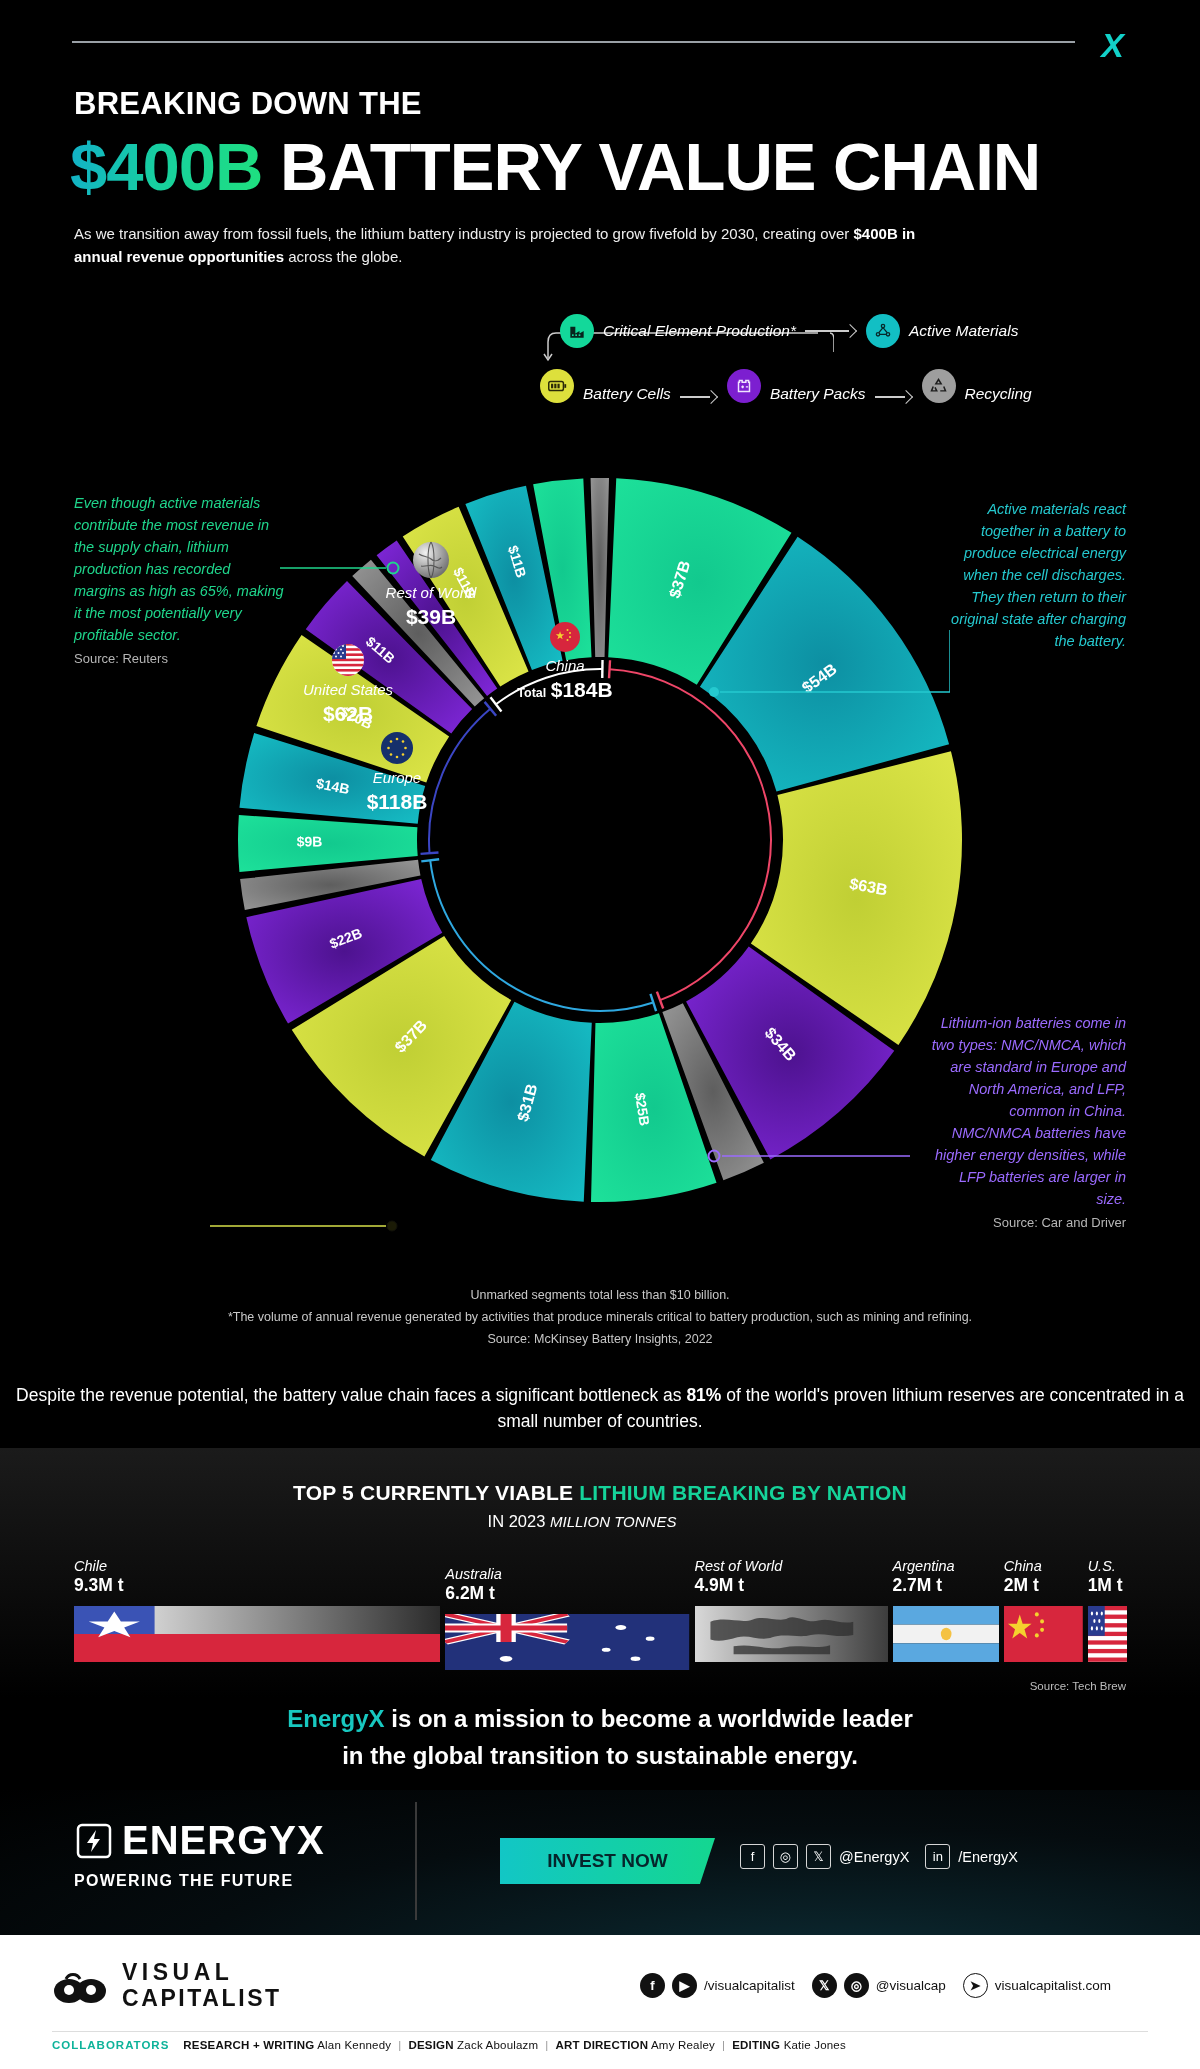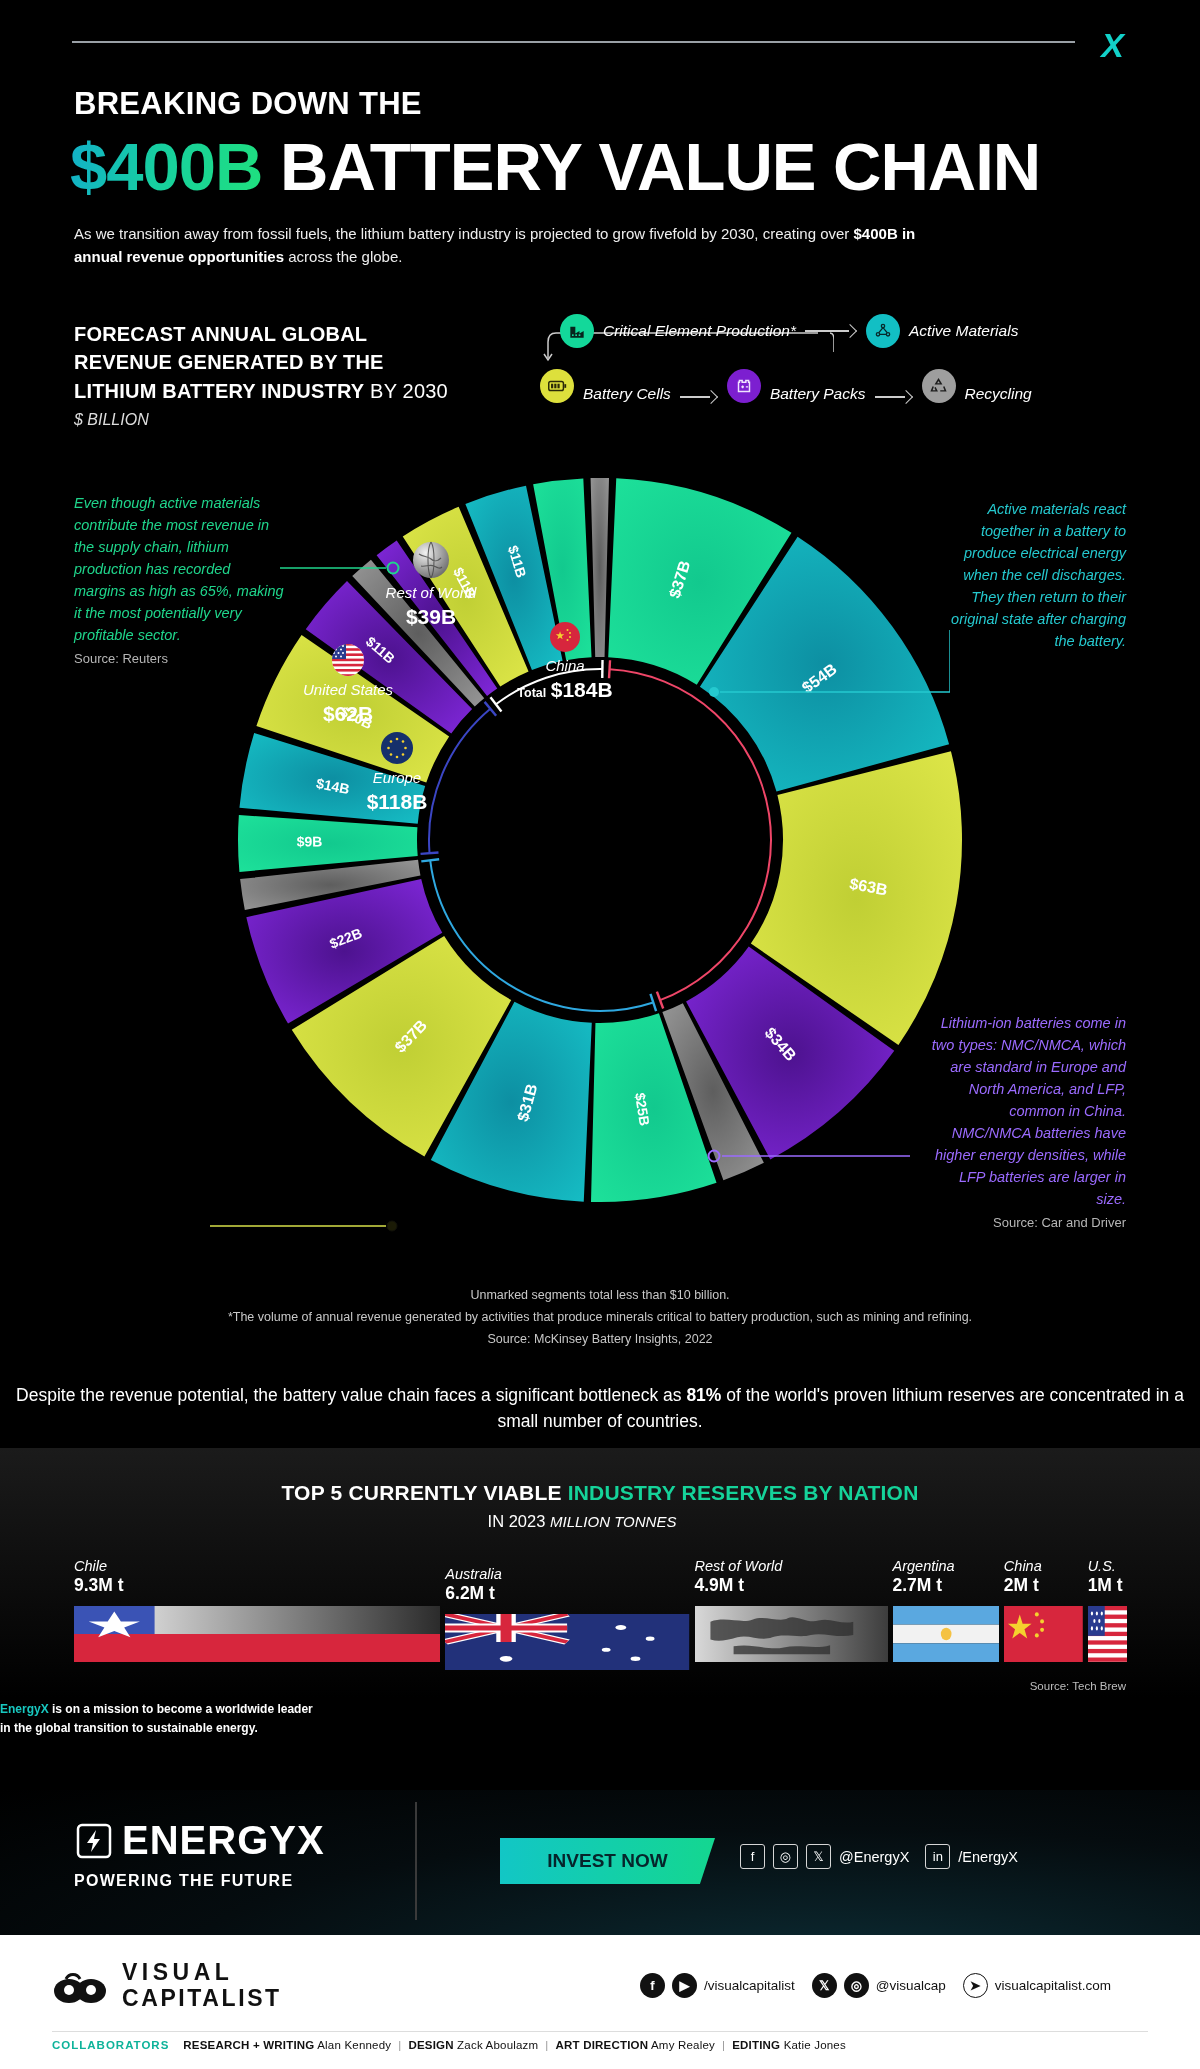--- a/index.html
+++ b/index.html
@@ -78,22 +78,22 @@
   .res-sub { position:absolute; left:0; top:64px; width:1164px; text-align:center; font-size:16.5px; }
   .res-sub i { font-style:italic; font-size:15px; }
   .bars { position:absolute; left:74px; top:110px; width:1053px; height:120px; display:flex; gap:5px; }
   .bar-col { position:relative; }
   .bar-name { font-style:italic; font-size:14.5px; color:#fff; }
   .bar-val { font-size:17.5px; font-weight:bold; margin-top:1px; }
   .bar-flag { margin-top:10px; height:56px; position:relative; overflow:hidden; }
   .res-src { position:absolute; right:74px; top:232px; font-size:11.5px; color:#bdbdbd; }
 
   
-  .mission { position:absolute; left:0; top:1700px; width:1200px; text-align:left;
-             font-size:12px; line-height:1.55; font-weight:bold; }
+  .mission { position:absolute; left:0; top:1700px; width:1200px; text-align:center;
+             font-size:24px; line-height:1.55; font-weight:bold; }
   .mission .brand { color:#18c8c0; }
   .exbar { position:absolute; left:0; top:1790px; width:1200px; height:145px;
            background: radial-gradient(ellipse at 70% 120%, #0c2b33 0%, #050c0f 55%, #000 100%); }
   .ex-logo { position:absolute; left:74px; top:28px; }
   .ex-word { font-size:40px; font-weight:bold; letter-spacing:1px; }
   .ex-tag { font-size:16px; font-weight:bold; letter-spacing:1.3px; margin-top:9px; }
   .ex-div { position:absolute; left:415px; top:12px; width:2px; height:118px; background:#3a3a3a; }
   .invest { position:absolute; left:500px; top:48px; width:215px; height:46px;
             background:linear-gradient(95deg,#12c6c6,#14d78f); display:flex; align-items:center;
             justify-content:center; font-size:19px; font-weight:bold; color:#06252b;
@@ -121,26 +121,20 @@
 <body>
 
 <div class="page">
 
   <div class="top-rule"></div>
   <div class="x-logo">X</div>
   <div class="kicker">BREAKING DOWN THE</div>
   <div class="bigtitle"><span class="grad">$400B</span><span> BATTERY VALUE CHAIN</span></div>
   <div class="deck"><span>As we transition away from fossil fuels, the lithium battery industry is projected to grow fivefold by 2030, creating over </span><b>$400B in annual revenue opportunities</b><span> across the globe.</span></div>
 
-  <div class="sec-head">
-    <div class="l">FORECAST ANNUAL GLOBAL</div>
-    <div class="l">REVENUE GENERATED BY THE</div>
-    <div class="l"><span>LITHIUM BATTERY INDUSTRY</span><span class="thin"> BY 2030</span></div>
-    <div class="unit">$ BILLION</div>
-  </div>
 
   <div class="legend">
     <svg class="wrap-path" viewBox="0 0 300 42">
       <path d="M296 3 L296 3 Q300 3 300 10 L300 22" fill="none" stroke="#ccc" stroke-width="1.5"></path>
       <path d="M22 3 L284 3" fill="none" stroke="#ccc" stroke-width="1.5"></path>
       <path d="M22 3 Q14 3 14 12 L14 28" fill="none" stroke="#ccc" stroke-width="1.5"></path>
       <path d="M10 24 L14 30 L18 24" fill="none" stroke="#ccc" stroke-width="1.5"></path>
     </svg>
 
     <div class="leg-row r1">
@@ -399,21 +393,21 @@
     <div>Unmarked segments total less than $10 billion.</div>
     <div>*The volume of annual revenue generated by activities that produce minerals critical to battery production, such as mining and refining.</div>
     <div>Source: McKinsey Battery Insights, 2022</div>
   </div>
 
   <div class="bottleneck">
     <span>Despite the revenue potential, the battery value chain faces a significant bottleneck as </span><b>81%</b><span> of the world's proven lithium reserves are concentrated in a small number of countries.</span>
   </div>
 
   <div class="reserves">
-    <div class="res-title"><span>TOP 5 CURRENTLY VIABLE </span><span class="hl">INDUSTRY RESERVES BY NATION</span></div>
+    <div class="res-title"><span>TOP 5 CURRENTLY VIABLE </span><span class="hl">LITHIUM BREAKING BY NATION</span></div>
     <div class="res-sub"><span>IN 2023 </span><i>MILLION TONNES</i></div>
     <div class="bars" id="reserve-bars">
         <div class="bar-col" style="flex: 9.3 1 0%;">
           <div class="bar-name">Chile</div>
           <div class="bar-val">9.3M t</div>
           <div class="bar-flag"><svg width="100%" height="100%" preserveAspectRatio="none" viewBox="0 0 100 30">
               <rect width="100" height="15" fill="url(#x1)"></rect>
               <rect width="100" height="15" y="15" fill="#d7263d"></rect>
               <rect width="22" height="15" fill="#3a53b5"></rect>
               <path d="M11 3l1.8 5.3H18l-4.3 3.2 1.7 5.2L11 13.4 6.6 16.7l1.7-5.2L4 8.3h5.2z" fill="#fff"></path>

